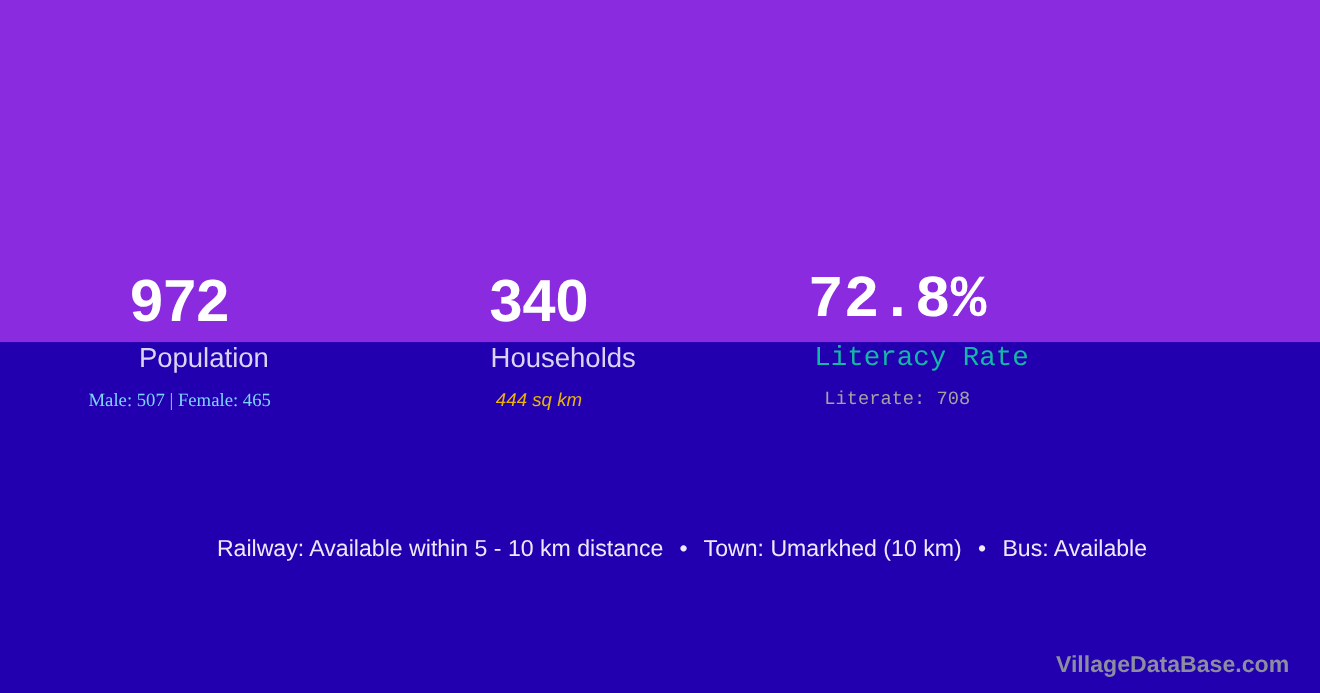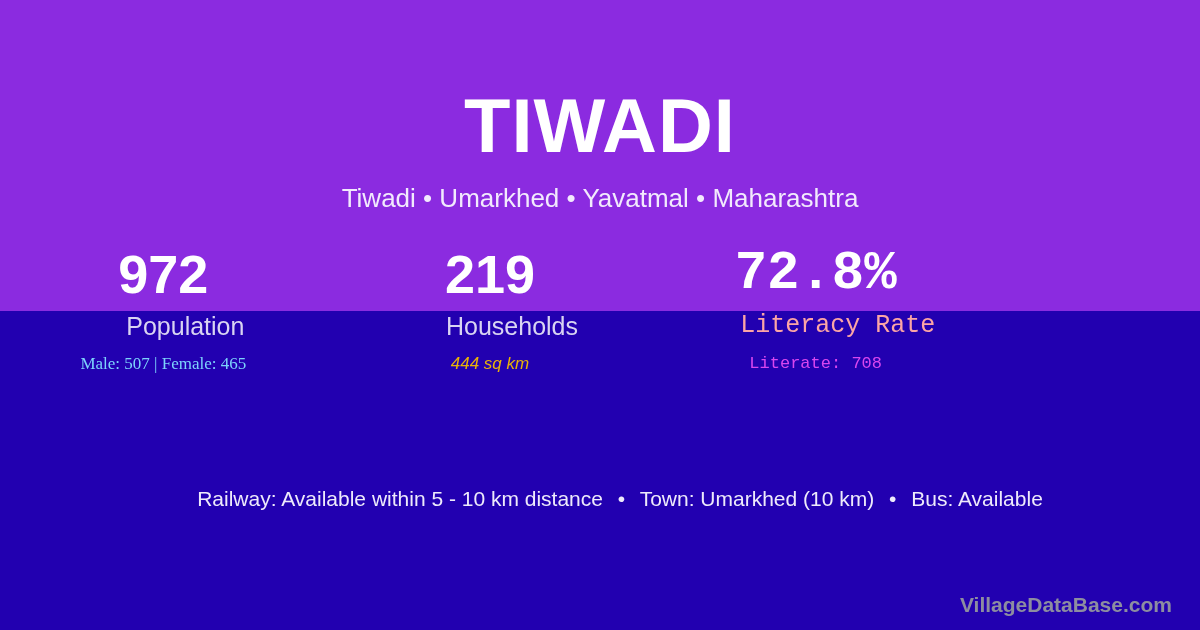--- a/index.html
+++ b/index.html
@@ -140,48 +140,44 @@
     margin-left: 17px;
   }
 </style>
 </head>
 <body>
 
 <div id="card" style="background: rgb(34, 0, 176);">
 
   <div id="purple-band" style="background: rgb(139, 43, 224);"></div>
 
-  <div id="header">
-    <h1 id="village-title" style="color: rgb(255, 255, 255);">TIWADI</h1>
-    <div id="breadcrumb" style="color: rgb(242, 234, 253);">Tiwadi • Umarkhed • Yavatmal • Maharashtra</div>
-  </div>
 
   <div id="stats-row">
 
     <div class="stat-block col-1">
       <div class="stat-inner">
         <div class="stat-value" style="color: rgb(255, 255, 255);">972</div>
         <div class="stat-label" style="color: rgb(217, 212, 242);">Population</div>
         <div class="stat-sub" style="color: #7dd3fc; font-family: Liberation Serif, serif;">Male: 507 | Female: 465</div>
       </div>
     </div>
 
     <div class="stat-block col-2">
       <div class="stat-inner">
-        <div class="stat-value" style="color: rgb(255, 255, 255);">219</div>
+        <div class="stat-value" style="color: rgb(255, 255, 255);">340</div>
         <div class="stat-label" style="color: rgb(217, 212, 242);">Households</div>
         <div class="stat-sub" style="color: #eab308; font-style: italic;">444 sq km</div>
       </div>
     </div>
 
     <div class="stat-block col-3">
       <div class="stat-inner">
         <div class="stat-value" style="color: rgb(255, 255, 255);">72.8%</div>
-        <div class="stat-label" style="color: #fca5a5;">Literacy Rate</div>
-        <div class="stat-sub" style="color: #d946ef;">Literate: 708</div>
+        <div class="stat-label" style="color: #14b8a6;">Literacy Rate</div>
+        <div class="stat-sub" style="color: #a3a3a3;">Literate: 708</div>
       </div>
     </div>
 
   </div>
 
   <div id="info-line" style="color: rgb(238, 234, 251);">
     <span class="info-item">Railway: Available within 5 - 10 km distance</span>
     <span class="info-sep">•</span>
     <span class="info-item">Town: Umarkhed (10 km)</span>
     <span class="info-sep">•</span>

